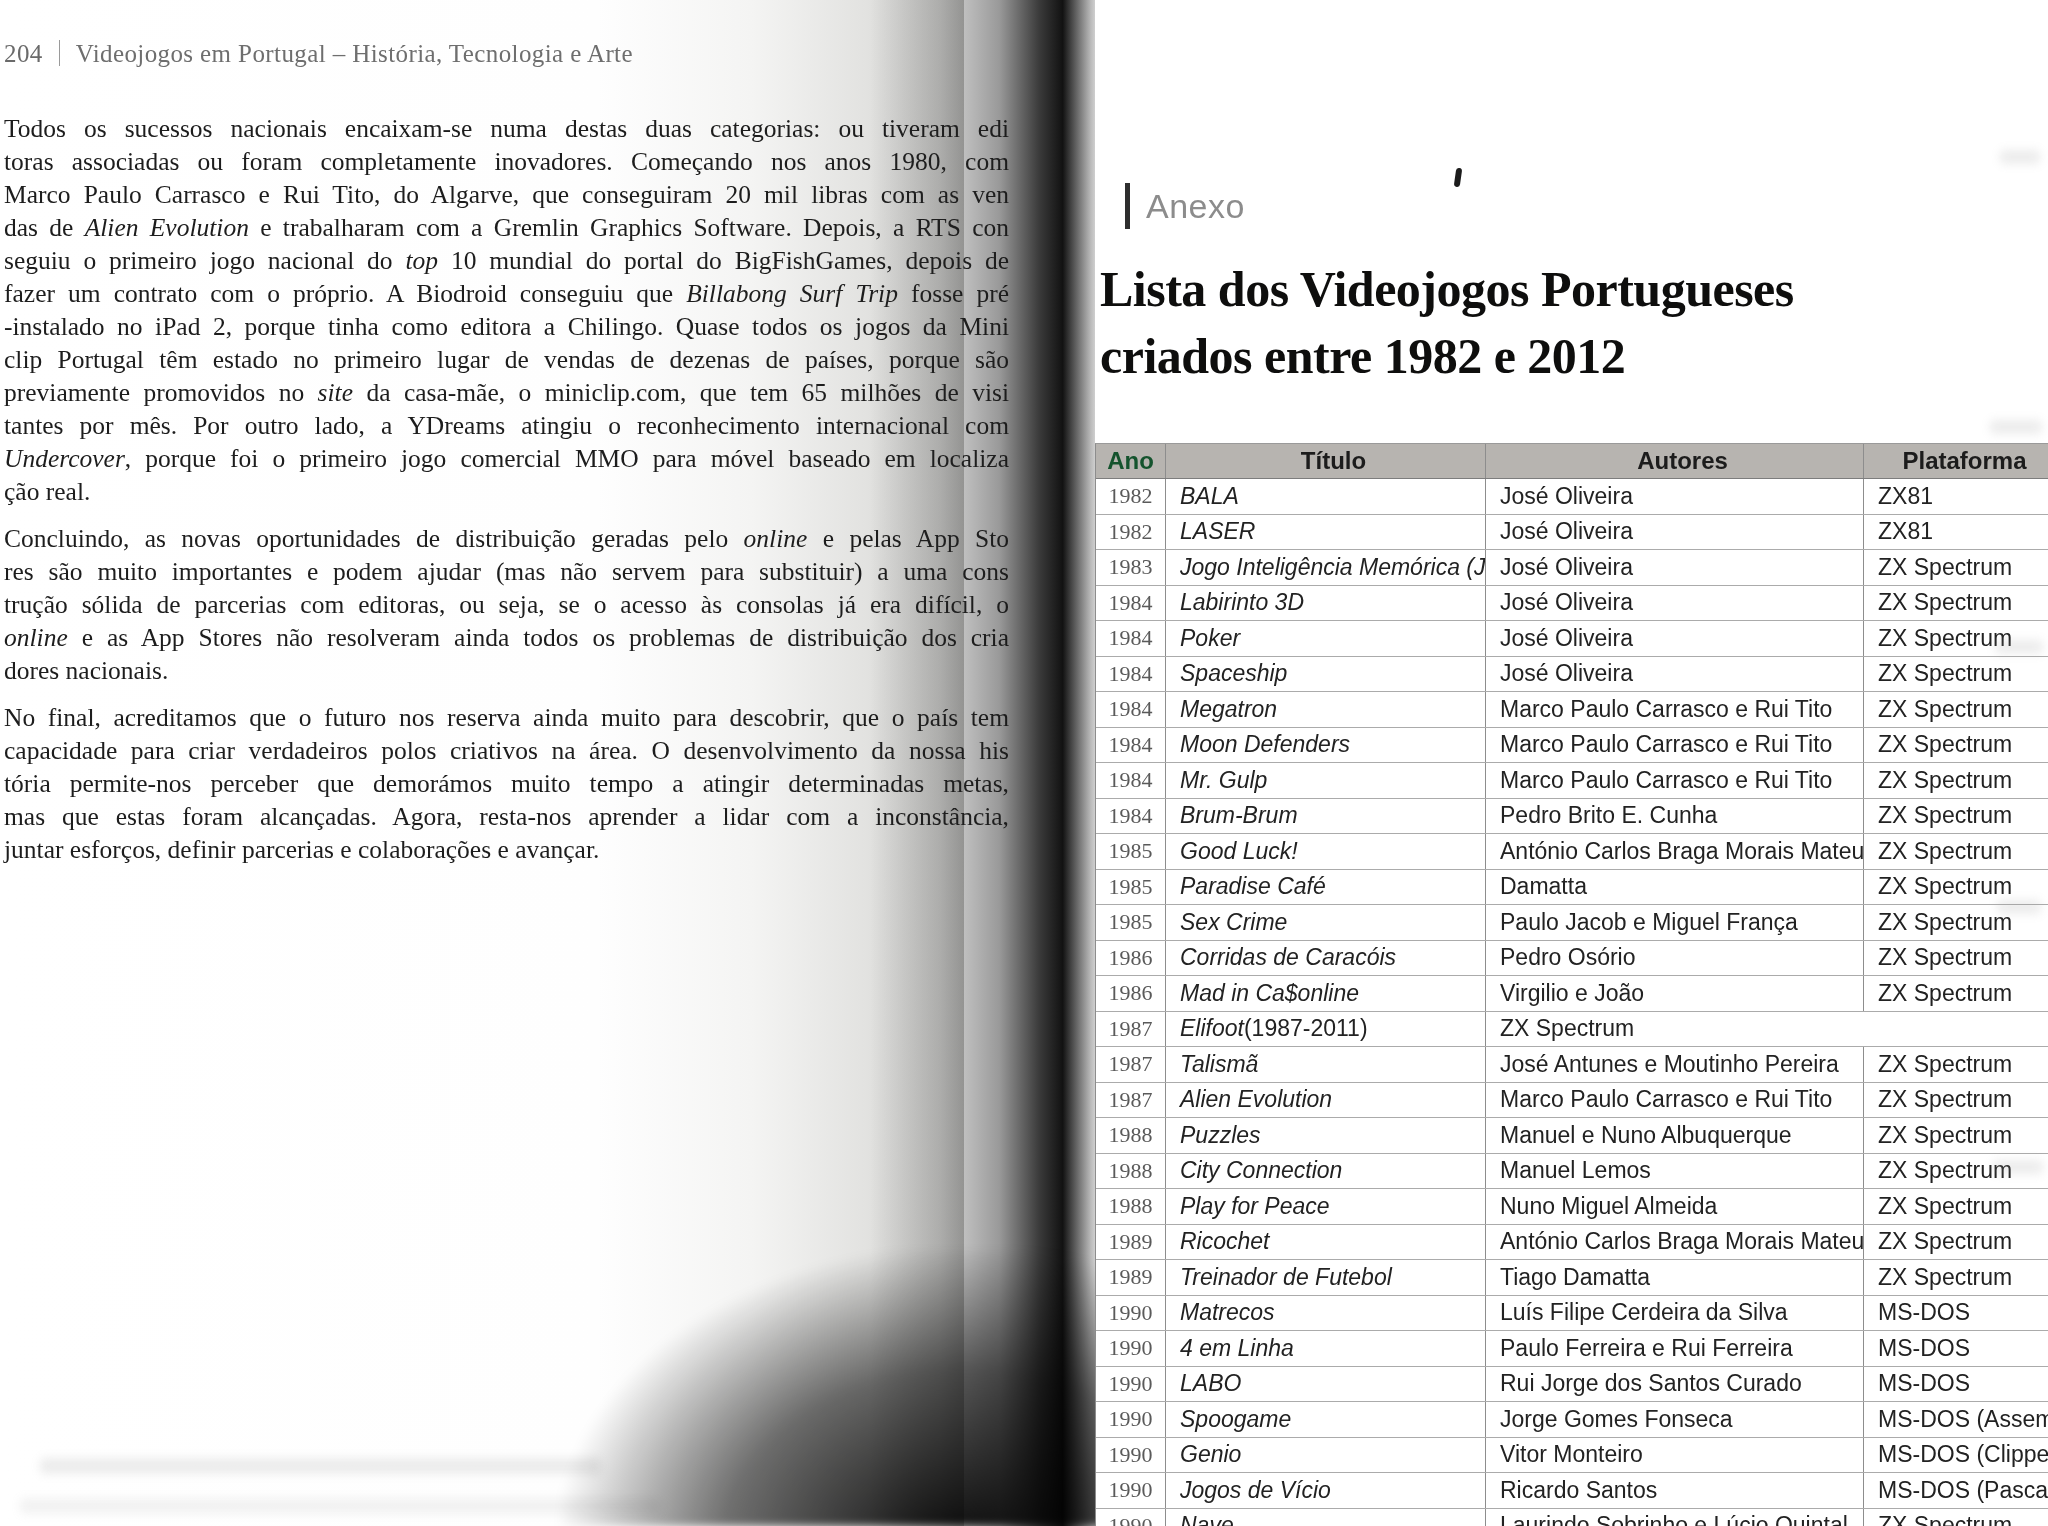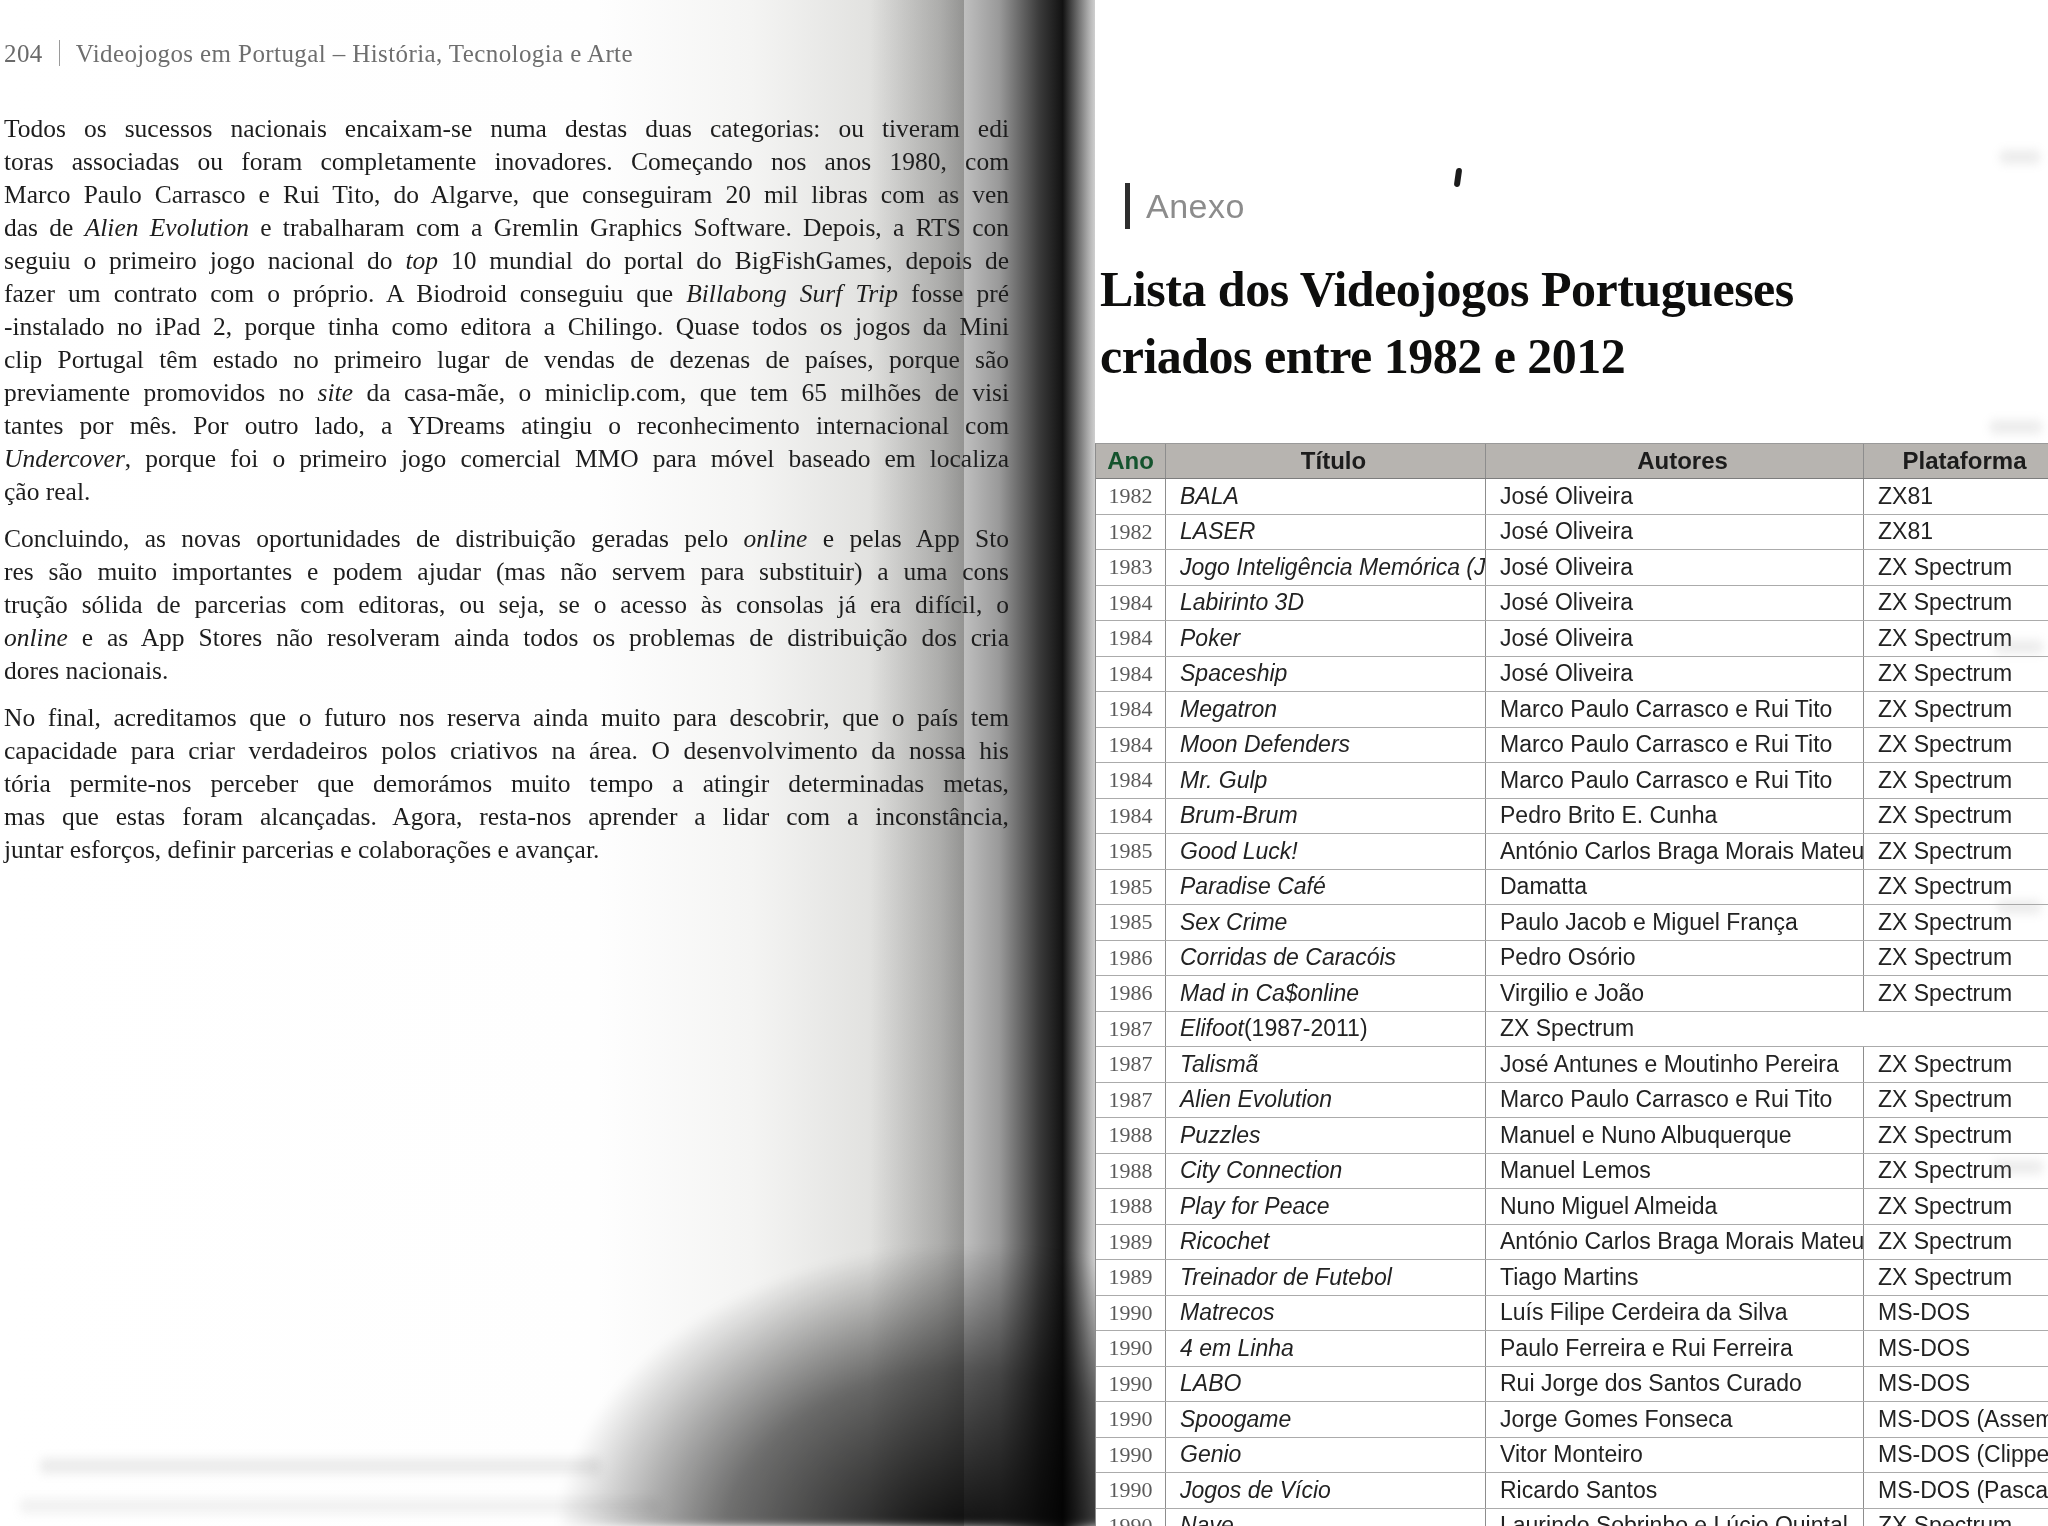--- a/index.html
+++ b/index.html
@@ -312,21 +312,21 @@
               <span class="it">Ricochet</span>
             </div>
             <div class="tcell c-autores">António Carlos Braga Morais Mateus</div>
             <div class="tcell c-plat">ZX Spectrum</div>
           </div>
           <div class="trow">
             <div class="tcell c-ano">1989</div>
             <div class="tcell c-titulo">
               <span class="it">Treinador de Futebol</span>
             </div>
-            <div class="tcell c-autores">Tiago Martins</div>
+            <div class="tcell c-autores">Tiago Damatta</div>
             <div class="tcell c-plat">ZX Spectrum</div>
           </div>
           <div class="trow">
             <div class="tcell c-ano">1990</div>
             <div class="tcell c-titulo">
               <span class="it">Matrecos</span>
             </div>
             <div class="tcell c-autores">Luís Filipe Cerdeira da Silva</div>
             <div class="tcell c-plat">MS-DOS</div>
           </div>

